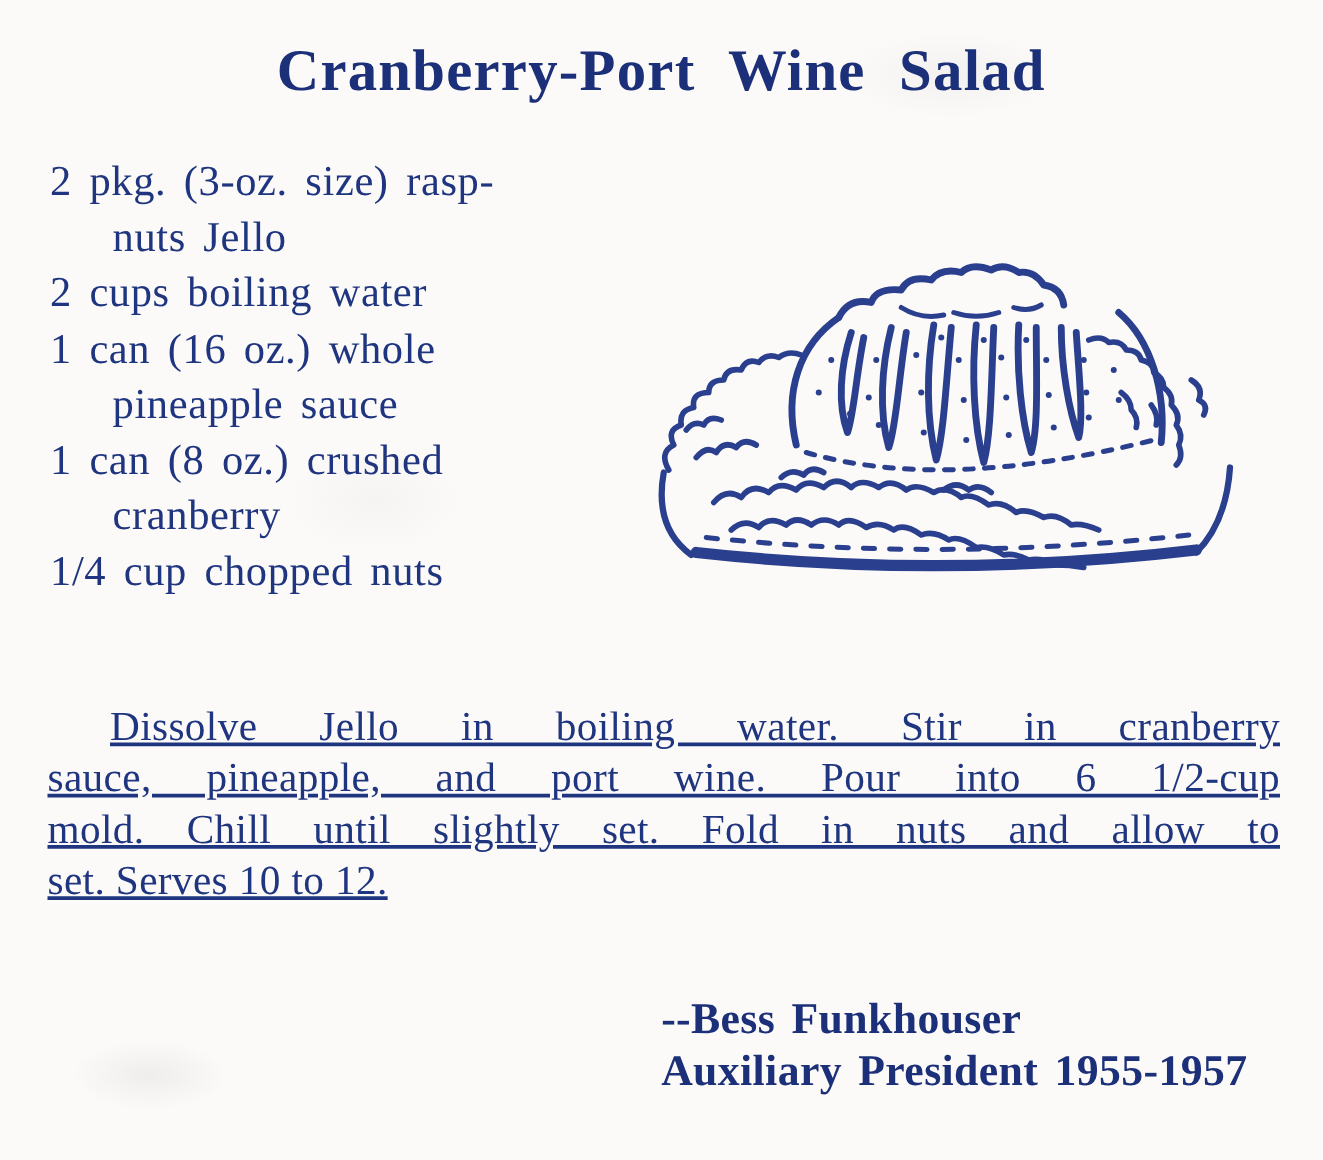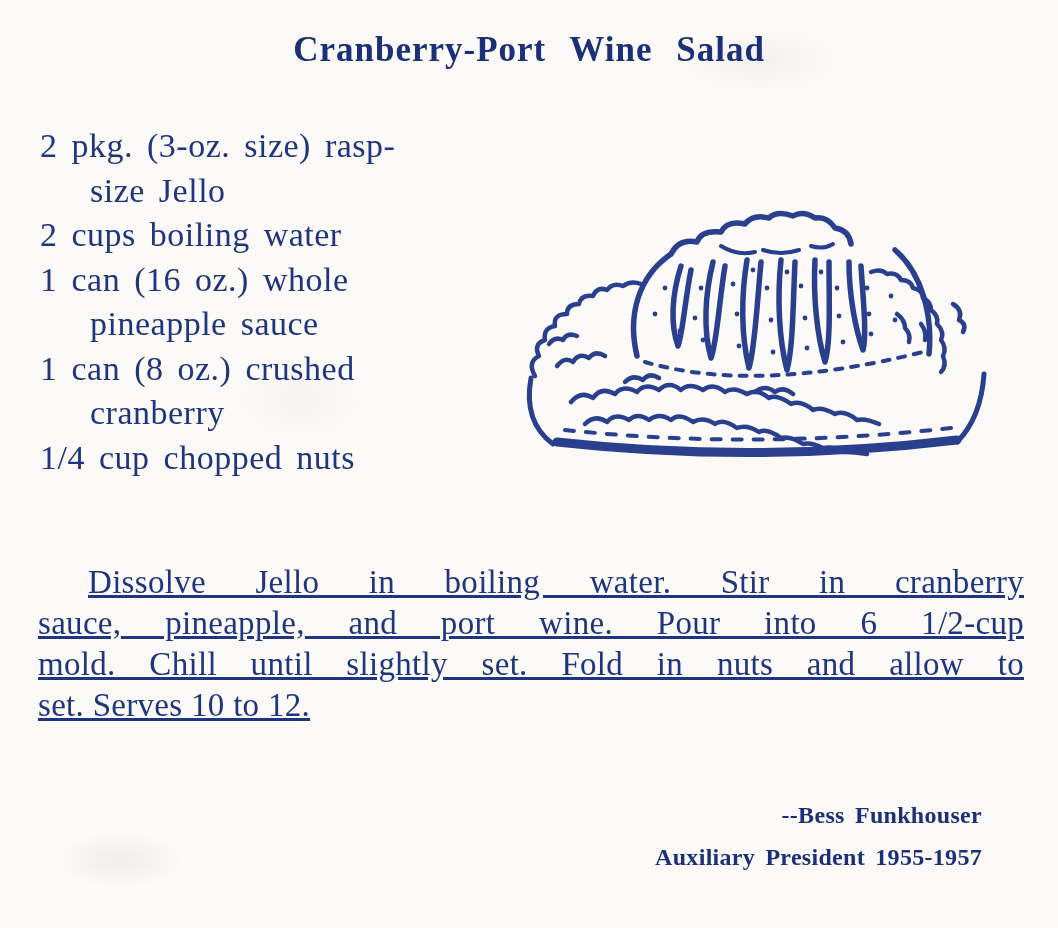--- a/index.html
+++ b/index.html
@@ -11,53 +11,52 @@
       radial-gradient(ellipse 120px 50px at 760px 60px, rgba(180,180,180,.12), transparent 70%),
       radial-gradient(ellipse 100px 60px at 300px 400px, rgba(190,190,190,.10), transparent 70%),
       #fbfaf8;
     font-family:"Liberation Serif", serif;
     color:#1f357f;
     overflow:hidden;
   }
   .title{
     position:absolute;top:30px;left:0;width:1058px;
     margin:0;text-align:center;
-    font-size:35px;font-weight:bold;letter-spacing:1px;word-spacing:14px;
+    font-size:47px;font-weight:bold;letter-spacing:1px;word-spacing:14px;
     color:#1c3079;
   }
   .ingredients{
     position:absolute;top:124px;left:40px;width:480px;
     font-size:34px;line-height:44.5px;word-spacing:5px;letter-spacing:.5px;
   }
   .ingredients .cont{padding-left:50px;}
   .illo{position:absolute;left:505px;top:196px;}
   .ipar{
     position:absolute;top:562px;left:38px;width:986px;
     font-size:33px;line-height:41px;letter-spacing:.3px;
   }
   .ipar .jline{text-align:justify;text-align-last:justify;text-decoration:underline;}
   .ipar .first{text-indent:50px;}
   .ipar .last{text-align-last:left;}
   .attribution{
-    position:absolute;top:794px;right:76px;
-    text-align:right;
-    font-size:24px;font-weight:bold;line-height:42px;
+    position:absolute;top:794px;right:60px;
+    font-size:35px;font-weight:bold;line-height:42px;
     color:#1c3079;letter-spacing:.3px;word-spacing:4px;
   }
 </style>
 </head>
 <body>
 
 <div class="page">
 
   <h1 class="title">Cranberry-Port Wine Salad</h1>
 
   <div class="ingredients">
     <div class="iline">2 pkg. (3-oz. size) rasp-</div>
-    <div class="iline cont">size Jello</div>
+    <div class="iline cont">nuts Jello</div>
     <div class="iline">2 cups boiling water</div>
     <div class="iline">1 can (16 oz.) whole</div>
     <div class="iline cont">pineapple sauce</div>
     <div class="iline">1 can (8 oz.) crushed</div>
     <div class="iline cont">cranberry</div>
     <div class="iline">1/4 cup chopped nuts</div>
   </div>
 
   <svg class="illo" width="505" height="272" viewBox="0 0 505 272" fill="none" stroke="#2a3f8e" stroke-linecap="round" stroke-linejoin="round">
 

